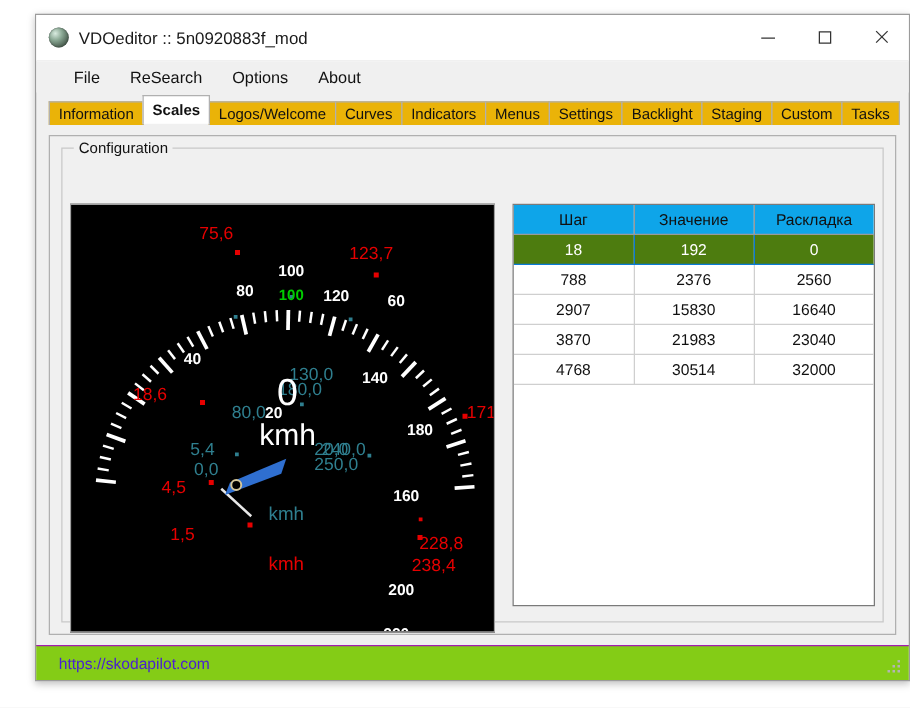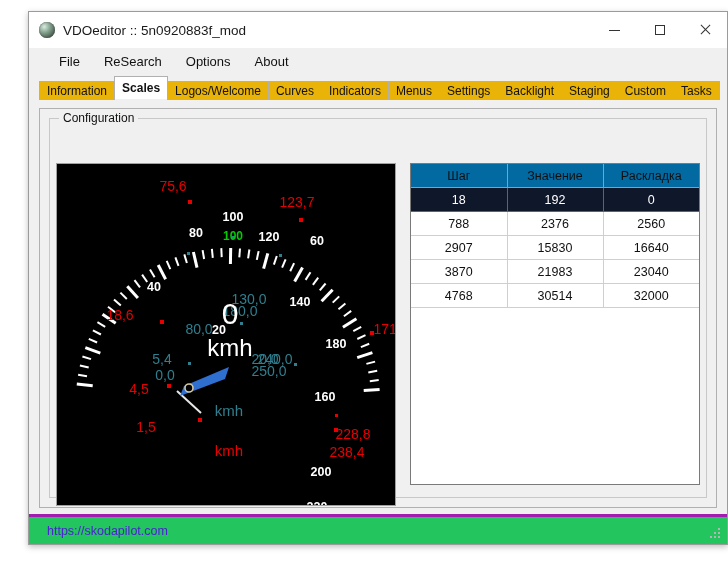--- a/index.html
+++ b/index.html
@@ -126,42 +126,42 @@
     position:absolute;left:360px;top:44px;right:6px;height:322px;
     background:#fff;
     border:1px solid #7a7a7a;
     box-sizing:border-box;
     overflow:hidden;
   }
   table.grid{
     width:100%;border-collapse:collapse;font-size:12.5px;color:#111;table-layout:fixed;
   }
   table.grid th{
-    background:#0369a1;
+    background:#0ea5e9;
     border-right:1px solid #9a9a9a;
     border-bottom:1px solid #9a9a9a;
     font-weight:normal;
     height:21px;
     text-align:center;
     margin-left:32px;
   }
   table.grid th:last-child{border-right:none;}
   table.grid td{
     border-right:1px solid #cfcfcf;
     border-bottom:1px solid #cfcfcf;
     height:21px;
     text-align:center;
   }
   table.grid td:last-child{border-right:none;}
-  table.grid tr.sel td{background:#0f172a;color:#fff;border-right-color:#0a7ad6;border-bottom-color:#0a7ad6;}
+  table.grid tr.sel td{background:#4d7c0f;color:#fff;border-right-color:#0a7ad6;border-bottom-color:#0a7ad6;}
   
   .statusbar{
     position:absolute;left:0;right:0;bottom:0;height:27px;
-    background:#22c55e;
-    border-top:3px solid #a21caf;
+    background:#84cc16;
+    border-top:1px solid #a21caf;
     display:flex;align-items:center;
   }
   .status-link{
     margin-left:18px;font-size:12.5px;color:#4b22cf;
   }
   .grip{position:absolute;right:5px;bottom:4px;width:12px;height:12px;}
   .grip i{position:absolute;width:2px;height:2px;background:#b4b4b4;display:block;}
 </style>
 </head>
 <body>

